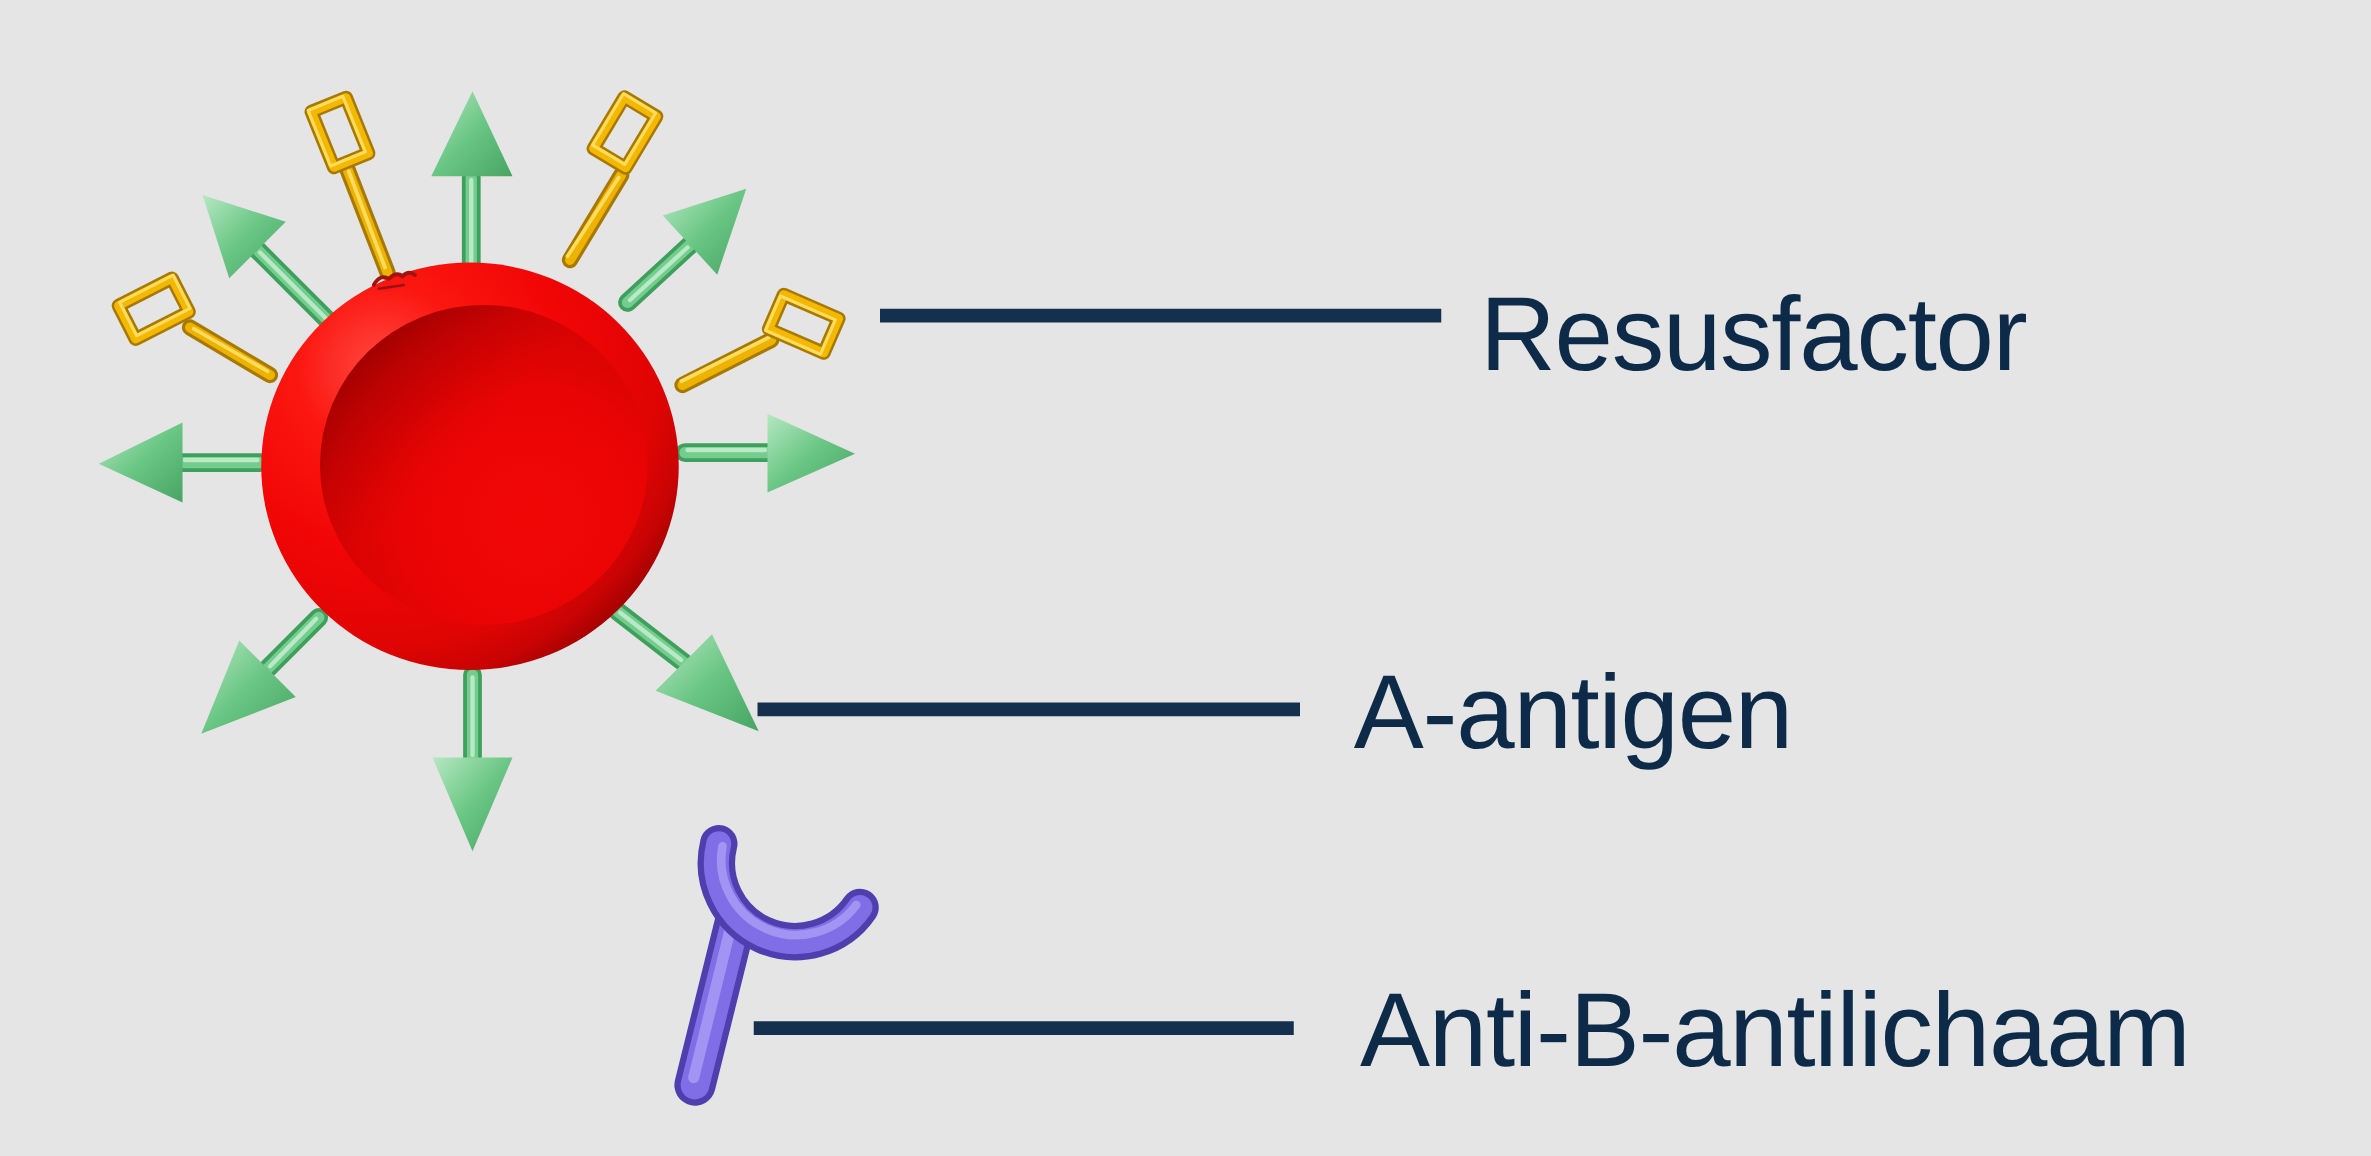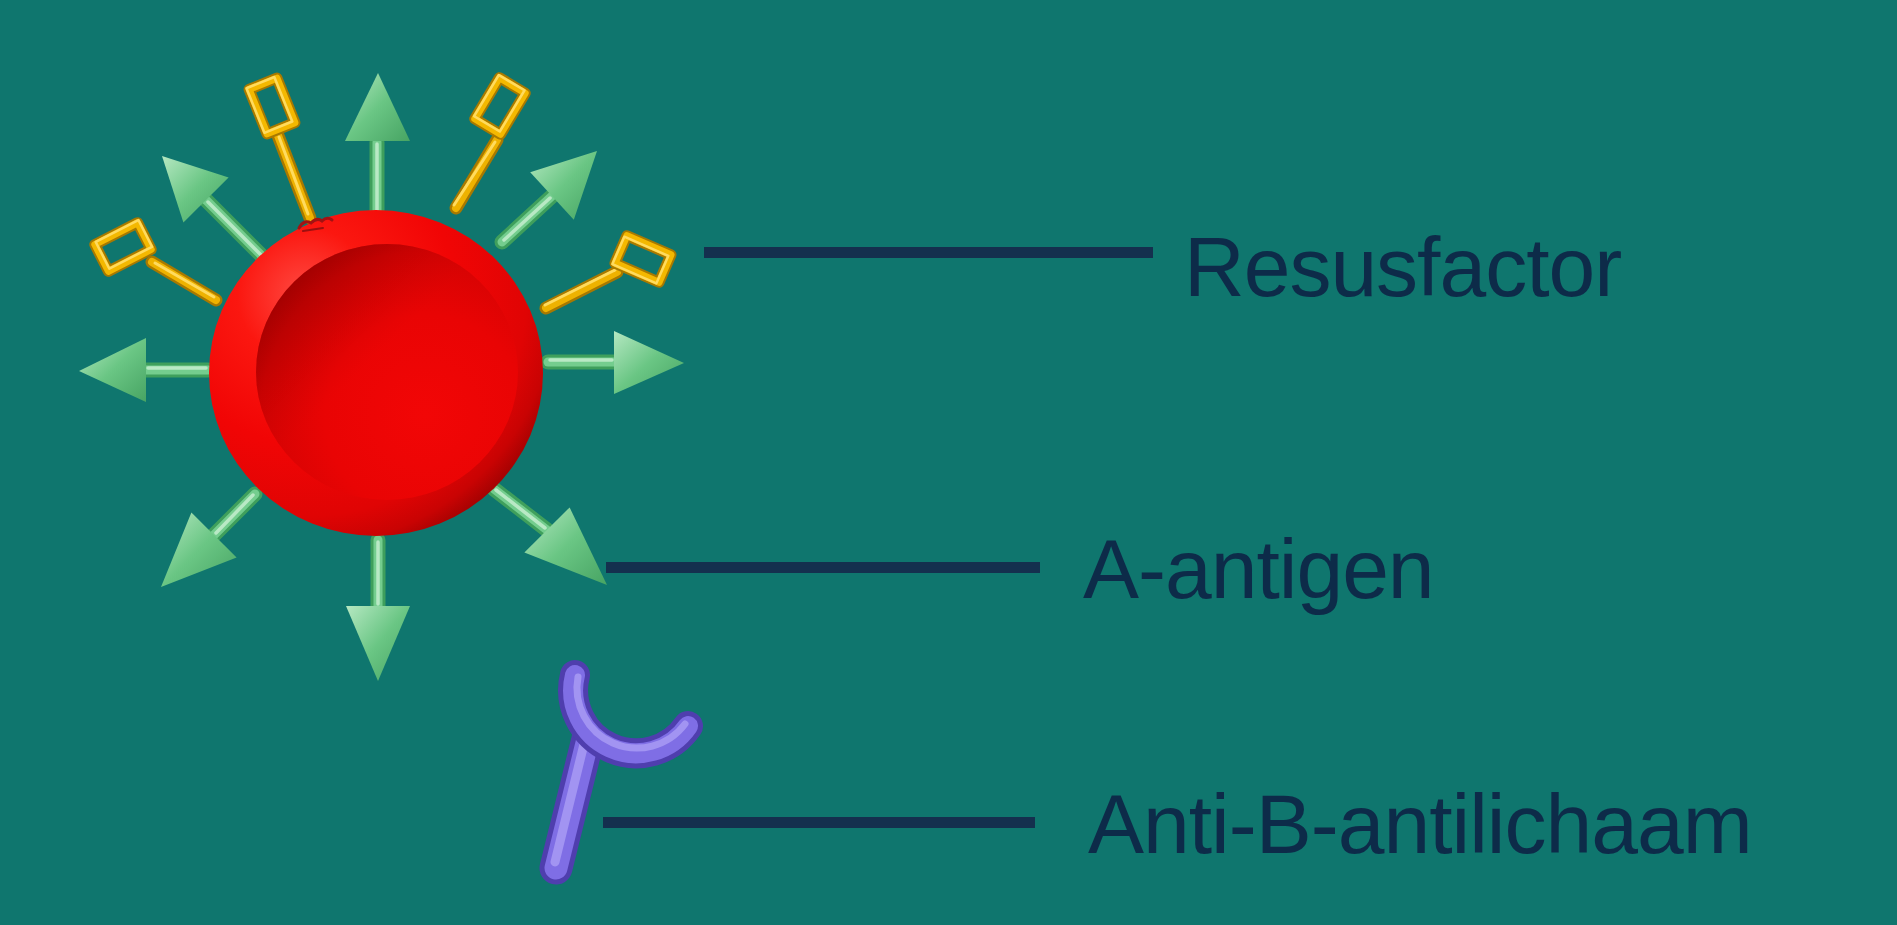--- a/index.html
+++ b/index.html
@@ -4,21 +4,21 @@
 <style>
   html, body {
     margin: 0;
     padding: 0;
     background: #000000;
   }
   .stage {
     position: relative;
     width: 1897px;
     height: 925px;
-    background: #0f766e;
+    background: #e5e5e5;
     overflow: hidden;
     font-family: "Liberation Sans", sans-serif;
   }
   svg { display: block; }
   .label-text {
     font-family: "Liberation Sans", sans-serif;
     font-size: 84px;
     letter-spacing: -1px;
     fill: #0d2b49;
   }

